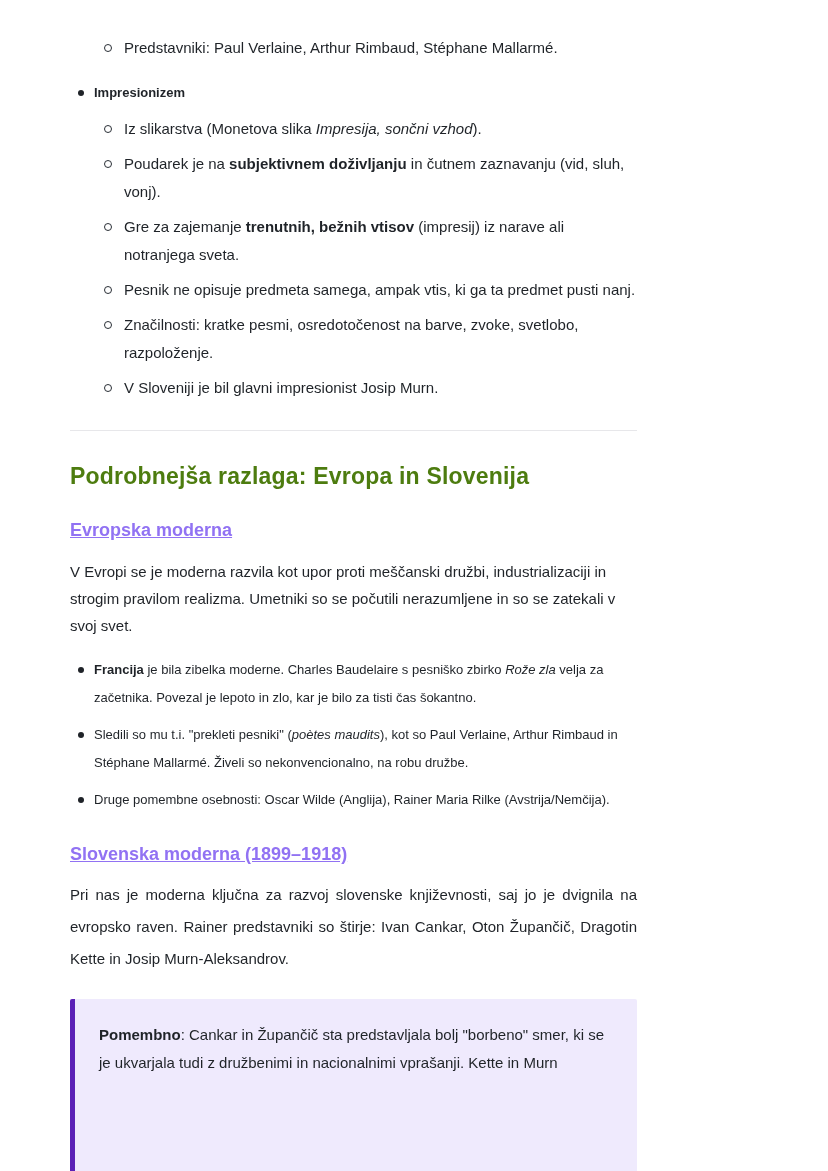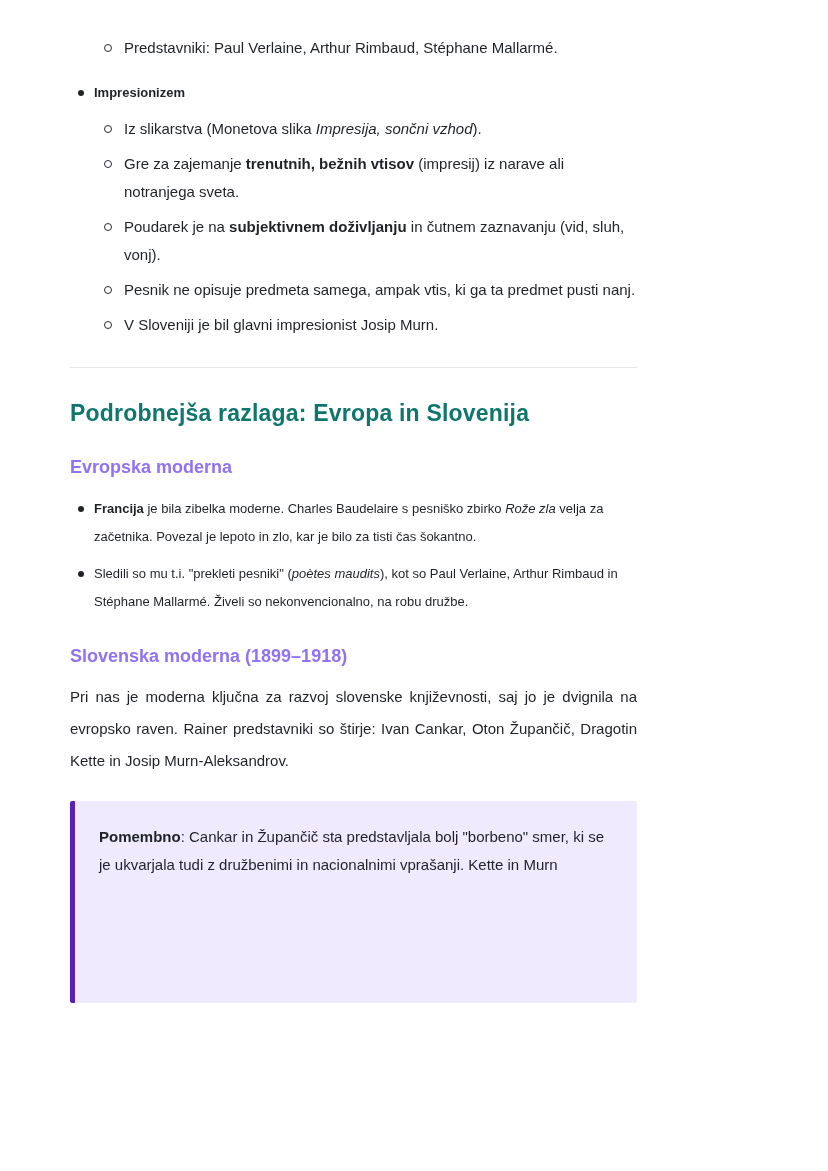--- a/index.html
+++ b/index.html
@@ -12,22 +12,22 @@
   .sub-list{padding-left:34px;}
   .sub-list li{display:flex;gap:12px;margin-bottom:7px;font-size:15px;line-height:28px;}
   .marker-open{flex:none;width:6px;height:6px;border:1.5px solid #2a2f36;border-radius:50%;margin-top:10px;background:transparent;}
   .main-list{padding-left:8px;margin-top:17px;}
   .main-list li{display:flex;gap:10px;margin-bottom:9px;font-size:13px;line-height:28px;}
   .marker-filled{flex:none;width:6px;height:6px;background:#1f2328;border-radius:50%;margin-top:11px;}
   .impresionizem-sub{margin-top:8px;}
   .bold{font-weight:700;}
   .italic{font-style:italic;}
   .divider{border:none;border-top:1px solid #e7e7ea;margin:28px 0 0;}
-  h1{font-size:23px;font-weight:700;color:#0f766e;margin:32px 0 12px;letter-spacing:.2px;}
-  h2{font-size:18px;font-weight:700;color:#9172f3;margin:30px 0 0;}
+  h1{font-size:23px;font-weight:700;color:#4d7c0f;margin:32px 0 12px;letter-spacing:.2px;}
+  h2{font-size:18px;font-weight:700;color:#9172f3;margin:30px 0 0;text-decoration:underline;}
   p{font-size:15px;line-height:27px;margin:17px 0 0;}
   p.justify{text-align:justify;line-height:32px;margin-top:14px;}
   .callout{
     margin-top:24px;background:#efeafd;border-left:5px solid #5b21b6;border-radius:2px;
     padding:22px 26px 60px 24px;font-size:15px;line-height:28px;min-height:120px;
   }
   .scroll-thumb{position:absolute;left:746px;top:30px;width:6px;height:1141px;background:#d5c8f5;border-radius:4px;}
   .page-edge{position:absolute;left:757px;top:30px;width:19px;height:1141px;background:#ece6fa;}
   .watermark{position:absolute;left:723px;top:1102px;font-size:11px;color:#9ba0a8;white-space:nowrap;z-index:5;}
 </style>
@@ -51,50 +51,59 @@
       </li>
     </ul>
 
     <ul class="sub-list impresionizem-sub">
       <li>
         <span class="marker-open"></span>
         <span><span>Iz slikarstva (Monetova slika </span><span class="italic">Impresija, sončni vzhod</span><span>).</span></span>
       </li>
       <li>
         <span class="marker-open"></span>
+        <span><span>Poudarek je na </span><span class="bold">subjektivnem doživljanju</span><span> in čutnem zaznavanju (vid, sluh, vonj).</span></span>
+      </li>
+      <li>
+        <span class="marker-open"></span>
         <span><span>Gre za zajemanje </span><span class="bold">trenutnih, bežnih vtisov</span><span> (impresij) iz narave ali notranjega sveta.</span></span>
       </li>
       <li>
         <span class="marker-open"></span>
-        <span><span>Poudarek je na </span><span class="bold">subjektivnem doživljanju</span><span> in čutnem zaznavanju (vid, sluh, vonj).</span></span>
+        <span>Pesnik ne opisuje predmeta samega, ampak vtis, ki ga ta predmet pusti nanj.</span>
       </li>
       <li>
         <span class="marker-open"></span>
-        <span>Pesnik ne opisuje predmeta samega, ampak vtis, ki ga ta predmet pusti nanj.</span>
+        <span>Značilnosti: kratke pesmi, osredotočenost na barve, zvoke, svetlobo, razpoloženje.</span>
       </li>
       <li>
         <span class="marker-open"></span>
         <span>V Sloveniji je bil glavni impresionist Josip Murn.</span>
       </li>
     </ul>
 
     <hr class="divider">
 
     <h1>Podrobnejša razlaga: Evropa in Slovenija</h1>
 
     <h2>Evropska moderna</h2>
+    <p>V Evropi se je moderna razvila kot upor proti meščanski družbi, industrializaciji in strogim pravilom realizma. Umetniki so se počutili nerazumljene in so se zatekali v svoj svet.</p>
 
     <ul class="main-list">
       <li>
         <span class="marker-filled"></span>
         <span><span class="bold">Francija</span><span> je bila zibelka moderne. Charles Baudelaire s pesniško zbirko </span><span class="italic">Rože zla</span><span> velja za začetnika. Povezal je lepoto in zlo, kar je bilo za tisti čas šokantno.</span></span>
       </li>
       <li>
         <span class="marker-filled"></span>
         <span><span>Sledili so mu t.i. "prekleti pesniki" (</span><span class="italic">poètes maudits</span><span>), kot so Paul Verlaine, Arthur Rimbaud in Stéphane Mallarmé. Živeli so nekonvencionalno, na robu družbe.</span></span>
+      </li>
+      <li>
+        <span class="marker-filled"></span>
+        <span>Druge pomembne osebnosti: Oscar Wilde (Anglija), Rainer Maria Rilke (Avstrija/Nemčija).</span>
       </li>
     </ul>
 
     <h2>Slovenska moderna (1899–1918)</h2>
     <p class="justify">Pri nas je moderna ključna za razvoj slovenske književnosti, saj jo je dvignila na evropsko raven. Rainer predstavniki so štirje: Ivan Cankar, Oton Župančič, Dragotin Kette in Josip Murn-Aleksandrov.</p>
 
     <div class="callout">
       <span class="bold">Pomembno</span><span>: Cankar in Župančič sta predstavljala bolj "borbeno" smer, ki se je ukvarjala tudi z družbenimi in nacionalnimi vprašanji. Kette in Murn</span>
     </div>
 

